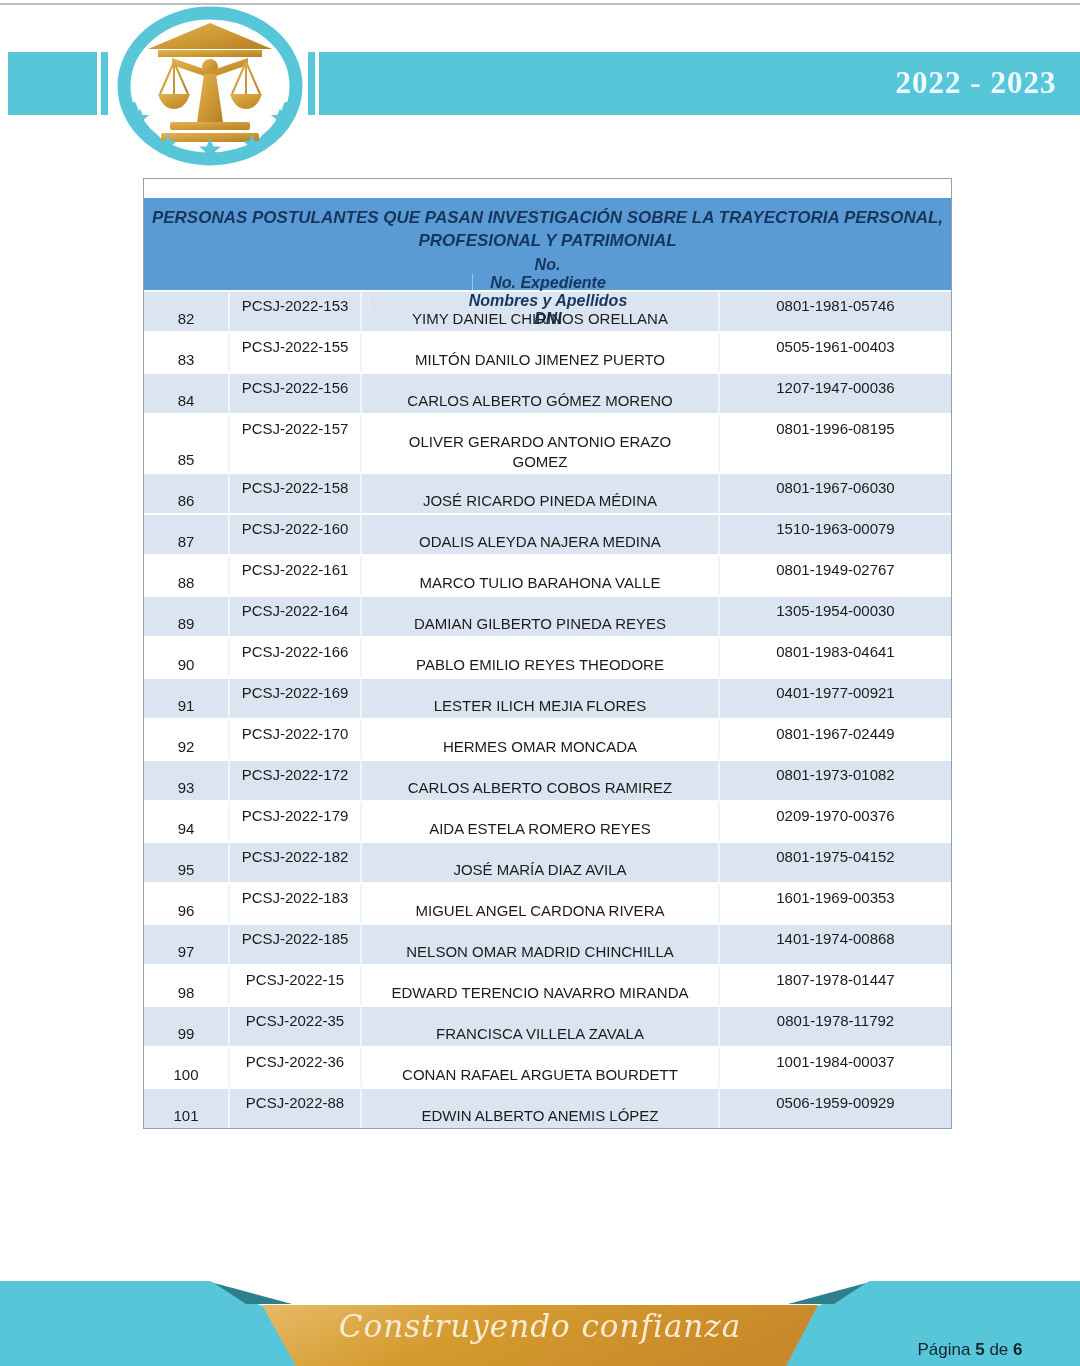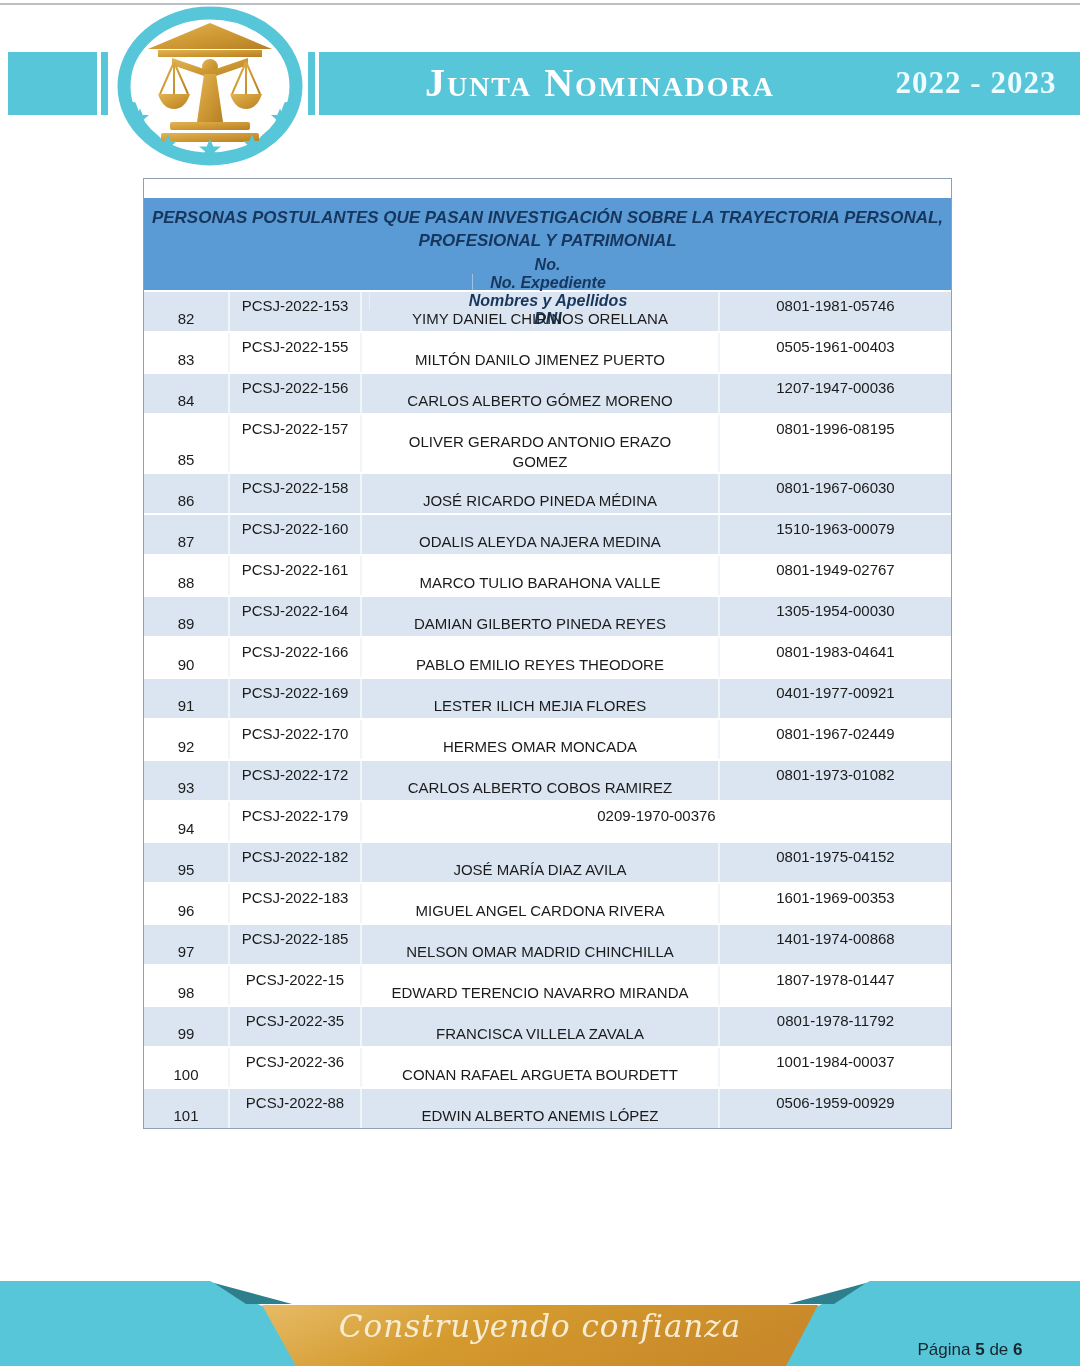--- a/index.html
+++ b/index.html
@@ -93,21 +93,20 @@
       <g fill="#56c6d8">
         <polygon transform="translate(26,112) scale(0.95)" points="0,-10 2.9,-3.1 9.5,-3.1 4.2,1.2 5.9,8.1 0,4.1 -5.9,8.1 -4.2,1.2 -9.5,-3.1 -2.9,-3.1"></polygon>
         <polygon transform="translate(166,112) scale(0.95)" points="0,-10 2.9,-3.1 9.5,-3.1 4.2,1.2 5.9,8.1 0,4.1 -5.9,8.1 -4.2,1.2 -9.5,-3.1 -2.9,-3.1"></polygon>
         <polygon transform="translate(54,138) scale(0.95)" points="0,-10 2.9,-3.1 9.5,-3.1 4.2,1.2 5.9,8.1 0,4.1 -5.9,8.1 -4.2,1.2 -9.5,-3.1 -2.9,-3.1"></polygon>
         <polygon transform="translate(96,144) scale(1.15)" points="0,-10 2.9,-3.1 9.5,-3.1 4.2,1.2 5.9,8.1 0,4.1 -5.9,8.1 -4.2,1.2 -9.5,-3.1 -2.9,-3.1"></polygon>
         <polygon transform="translate(138,138) scale(0.95)" points="0,-10 2.9,-3.1 9.5,-3.1 4.2,1.2 5.9,8.1 0,4.1 -5.9,8.1 -4.2,1.2 -9.5,-3.1 -2.9,-3.1"></polygon>
       </g>
     </svg>
   </div>
 
-  <div class="org-title">Junta Nominadora</div>
   <div class="term">2022 - 2023</div>
 
   <div class="tbl">
     <div class="tbl-head">
       <div class="tbl-title">PERSONAS POSTULANTES QUE PASAN INVESTIGACIÓN SOBRE LA TRAYECTORIA PERSONAL,</div>
       <div class="tbl-title" style="padding-top:0;">PROFESIONAL Y PATRIMONIAL</div>
       <div class="cols">
         <div class="col-no">No.</div>
         <div class="col-exp">No. Expediente</div>
         <div class="col-nom">Nombres y Apellidos</div>
@@ -184,20 +183,21 @@
     </div>
         <div class="row shaded">
       <div class="cell cell-no">93</div>
       <div class="cell cell-exp">PCSJ-2022-172</div>
       <div class="cell cell-nom">CARLOS ALBERTO COBOS RAMIREZ</div>
       <div class="cell cell-dni">0801-1973-01082</div>
     </div>
         <div class="row">
       <div class="cell cell-no">94</div>
       <div class="cell cell-exp">PCSJ-2022-179</div>
+      <div class="cell cell-nom">AIDA ESTELA ROMERO REYES</div>
       <div class="cell cell-dni">0209-1970-00376</div>
     </div>
         <div class="row shaded">
       <div class="cell cell-no">95</div>
       <div class="cell cell-exp">PCSJ-2022-182</div>
       <div class="cell cell-nom">JOSÉ MARÍA DIAZ AVILA</div>
       <div class="cell cell-dni">0801-1975-04152</div>
     </div>
         <div class="row">
       <div class="cell cell-no">96</div>

